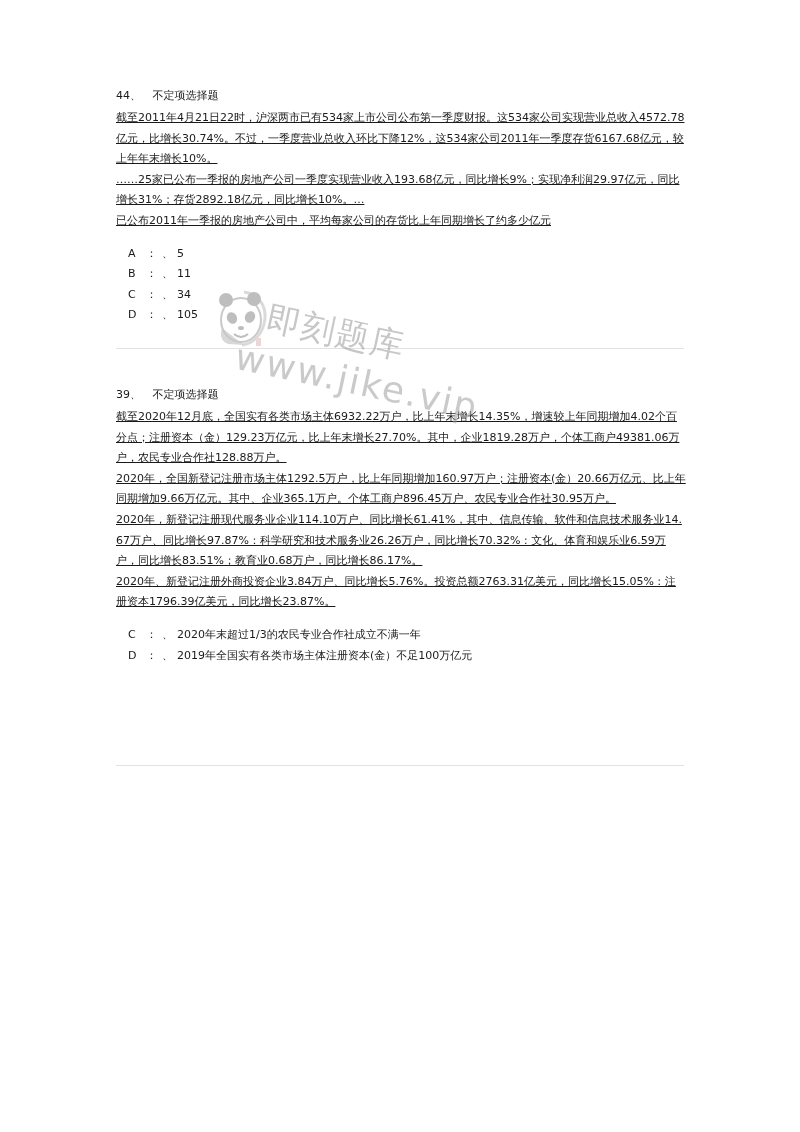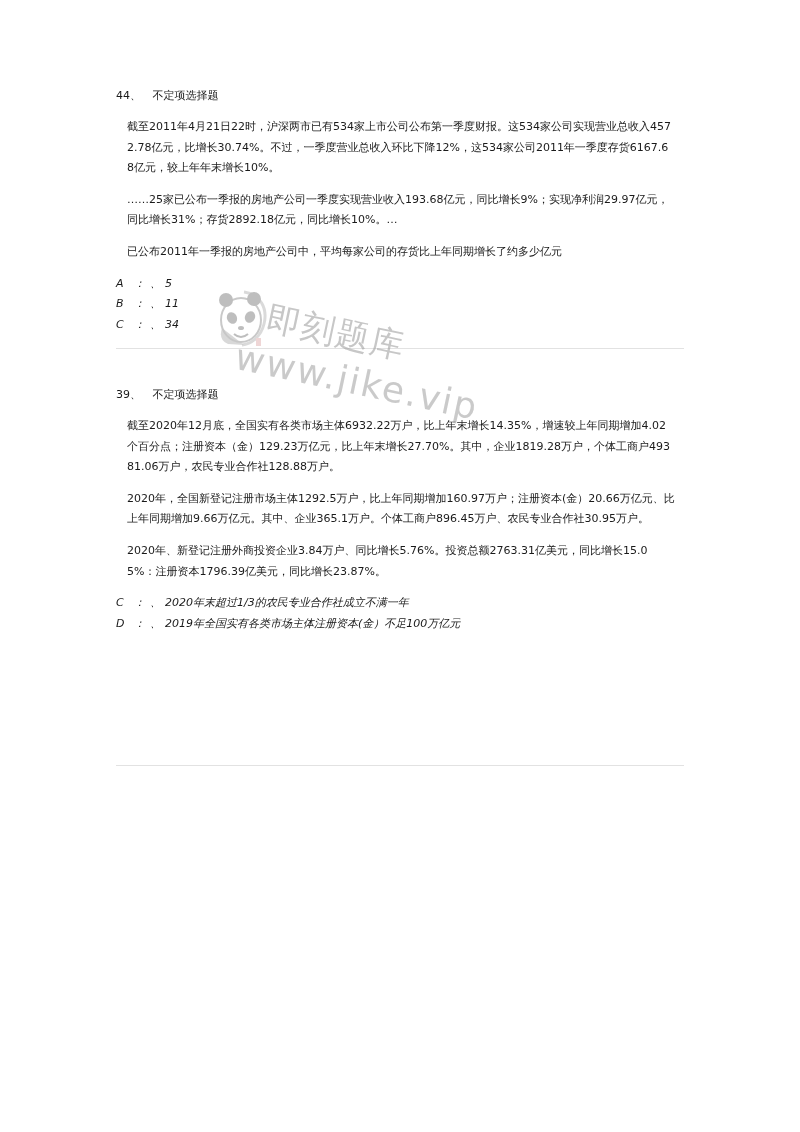--- a/index.html
+++ b/index.html
@@ -24,24 +24,25 @@
     .question {
       font-size: 11px;
       line-height: 20.6px;
     }
     .q-header {
       margin-bottom: 2px;
       height: 20px;
     }
     .q-header .num { margin-right: 8px; }
     .stem p {
-      margin: 11px;
+      margin: 0;
       word-break: break-all;
+      text-decoration: underline;
     }
-    .options { margin: 0; padding: 0; list-style: none; font-style: italic; }
+    .options { margin: 12px; padding: 0; list-style: none; }
     .options li { height: 20.6px; white-space: nowrap; }
     .options .letter { display: inline-block; width: 18px; }
     .options .colon { display: inline-block; width: 16px; }
     .options .sep { display: inline-block; width: 15px; }
     .divider {
       height: 0;
       border-top: 1.5px solid #e2e2e2;
       margin-left: 0;
       width: 568px;
     }
@@ -107,33 +108,37 @@
     <ul class="options">
       <li>
         <span class="letter">A</span><span class="colon">：</span><span class="sep">、</span><span>5</span>
       </li>
       <li>
         <span class="letter">B</span><span class="colon">：</span><span class="sep">、</span><span>11</span>
       </li>
       <li>
         <span class="letter">C</span><span class="colon">：</span><span class="sep">、</span><span>34</span>
       </li>
+      <li>
+        <span class="letter">D</span><span class="colon">：</span><span class="sep">、</span><span>105</span>
+      </li>
     </ul>
   </div>
 
   <div class="divider" id="div1"></div>
 
   <div class="question" id="q45">
     <div class="q-header">
       <span class="num">39、</span>
       <span>不定项选择题</span>
     </div>
     <div class="stem">
       <p>截至2020年12月底，全国实有各类市场主体6932.22万户，比上年末增长14.35%，增速较上年同期增加4.02个百分点；注册资本（金）129.23万亿元，比上年末增长27.70%。其中，企业1819.28万户，个体工商户49381.06万户，农民专业合作社128.88万户。</p>
       <p>2020年，全国新登记注册市场主体1292.5万户，比上年同期增加160.97万户；注册资本(金）20.66万亿元、比上年同期增加9.66万亿元。其中、企业365.1万户。个体工商户896.45万户、农民专业合作社30.95万户。</p>
+      <p>2020年，新登记注册现代服务业企业114.10万户、同比增长61.41%，其中、信息传输、软件和信息技术服务业14.67万户、同比增长97.87%：科学研究和技术服务业26.26万户，同比增长70.32%：文化、体育和娱乐业6.59万户，同比增长83.51%；教育业0.68万户，同比增长86.17%。</p>
       <p>2020年、新登记注册外商投资企业3.84万户、同比增长5.76%。投资总额2763.31亿美元，同比增长15.05%：注册资本1796.39亿美元，同比增长23.87%。</p>
     </div>
     <ul class="options">
       <li>
         <span class="letter">C</span><span class="colon">：</span><span class="sep">、</span><span>2020年末超过1/3的农民专业合作社成立不满一年</span>
       </li>
       <li>
         <span class="letter">D</span><span class="colon">：</span><span class="sep">、</span><span>2019年全国实有各类市场主体注册资本(金）不足100万亿元</span>
       </li>
     </ul>

